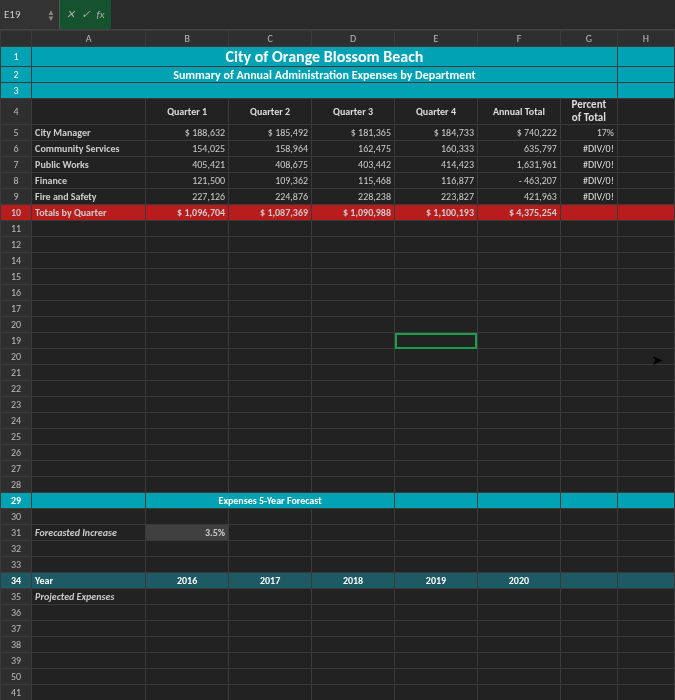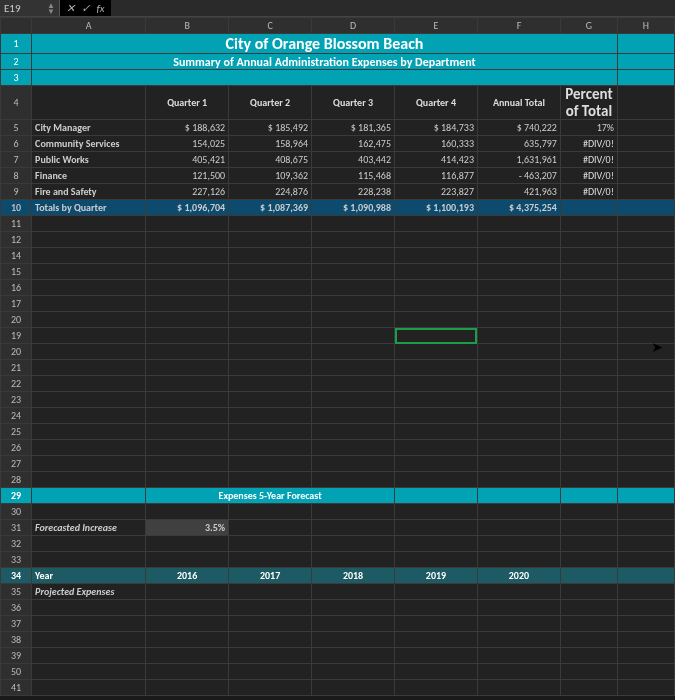--- a/index.html
+++ b/index.html
@@ -1,18 +1,18 @@
 <!DOCTYPE html>
 <html><head>
 <meta charset="utf-8">
 <style>
   * { box-sizing: border-box; margin: 0; padding: 0; }
   body { font-family: Calibri, Arial, sans-serif; font-size: 11px; background: #1a1a1a; color: #ddd; overflow: hidden; width: 675px; height: 700px; }
   
-  .formula-bar { display: flex; align-items: center; background: #000000; border-bottom: 1px solid #444; height: 17px; }
+  .formula-bar { display: flex; align-items: center; background: #14532d; border-bottom: 1px solid #444; height: 30px; }
   .name-box { width: 60px; padding: 2px 4px; background: #333; color: #ccc; border-right: 1px solid #555; height: 100%; display: flex; align-items: center; }
   .name-box-spinner { font-size: 8px; line-height: 6px; color: #888; margin-left: auto; }
   .fx-controls { display: flex; align-items: center; padding: 0 6px; gap: 6px; color: #aaa; }
   .fx-controls span { font-style: italic; }
   .fx-input { flex: 1; padding: 2px 4px; background: #2a2a2a; color: #ccc; height: 100%; }
 
   .grid-wrap { position: relative; background: #222; }
   table.grid { border-collapse: collapse; table-layout: fixed; width: 675px; }
   .col-rowhead { width: 30px; }
   .col-A { width: 110px; }
@@ -26,26 +26,26 @@
 
   td, th { border: 1px solid #3a3a3a; padding: 0 3px; height: 16px; font-size: 10px; color: #ccc; white-space: nowrap; overflow: hidden; }
   th { background: #2f2f2f; font-weight: normal; text-align: center; color: #bbb; }
   .rowhead { background: #2f2f2f; text-align: center; color: #bbb; }
 
   .title-row td { background: #00a2b4; color: #fff; }
   .title-main { font-size: 16px; font-weight: bold; text-align: center; }
   .title-sub { font-size: 12px; font-weight: bold; text-align: center; }
 
   .hdr-cell { font-weight: bold; text-align: center; color: #ddd; }
-  .hdr-2line { font-size: 15px; line-height: 1.1; }
+  .hdr-2line { font-size: 11px; line-height: 1.1; }
 
   .num { text-align: right; }
   .bold { font-weight: bold; }
   .err { color: #ddd; }
-  .totals td { background: #0c4a6e; font-weight: bold; }
+  .totals td { background: #b91c1c; font-weight: bold; }
   .forecast-title td { background: #00a2b4; color: #fff; font-weight: bold; margin-left: 32px; }
   .forecast-title .lbl { text-align: center; }
   .italic { font-style: italic; }
   .year-row td { background: #1d5a63; color: #fff; font-weight: bold; text-align: center; }
   .year-row .lbl { text-align: left; }
   .proj-row .lbl { font-weight: bold; font-style: italic; text-align: left; }
 
   .selection { outline: 2px solid #1a9e4b; outline-offset: -2px; }
 
   .cursor { position: absolute; right: 12px; top: 322px; color: #000; font-size: 14px; pointer-events: none;}

